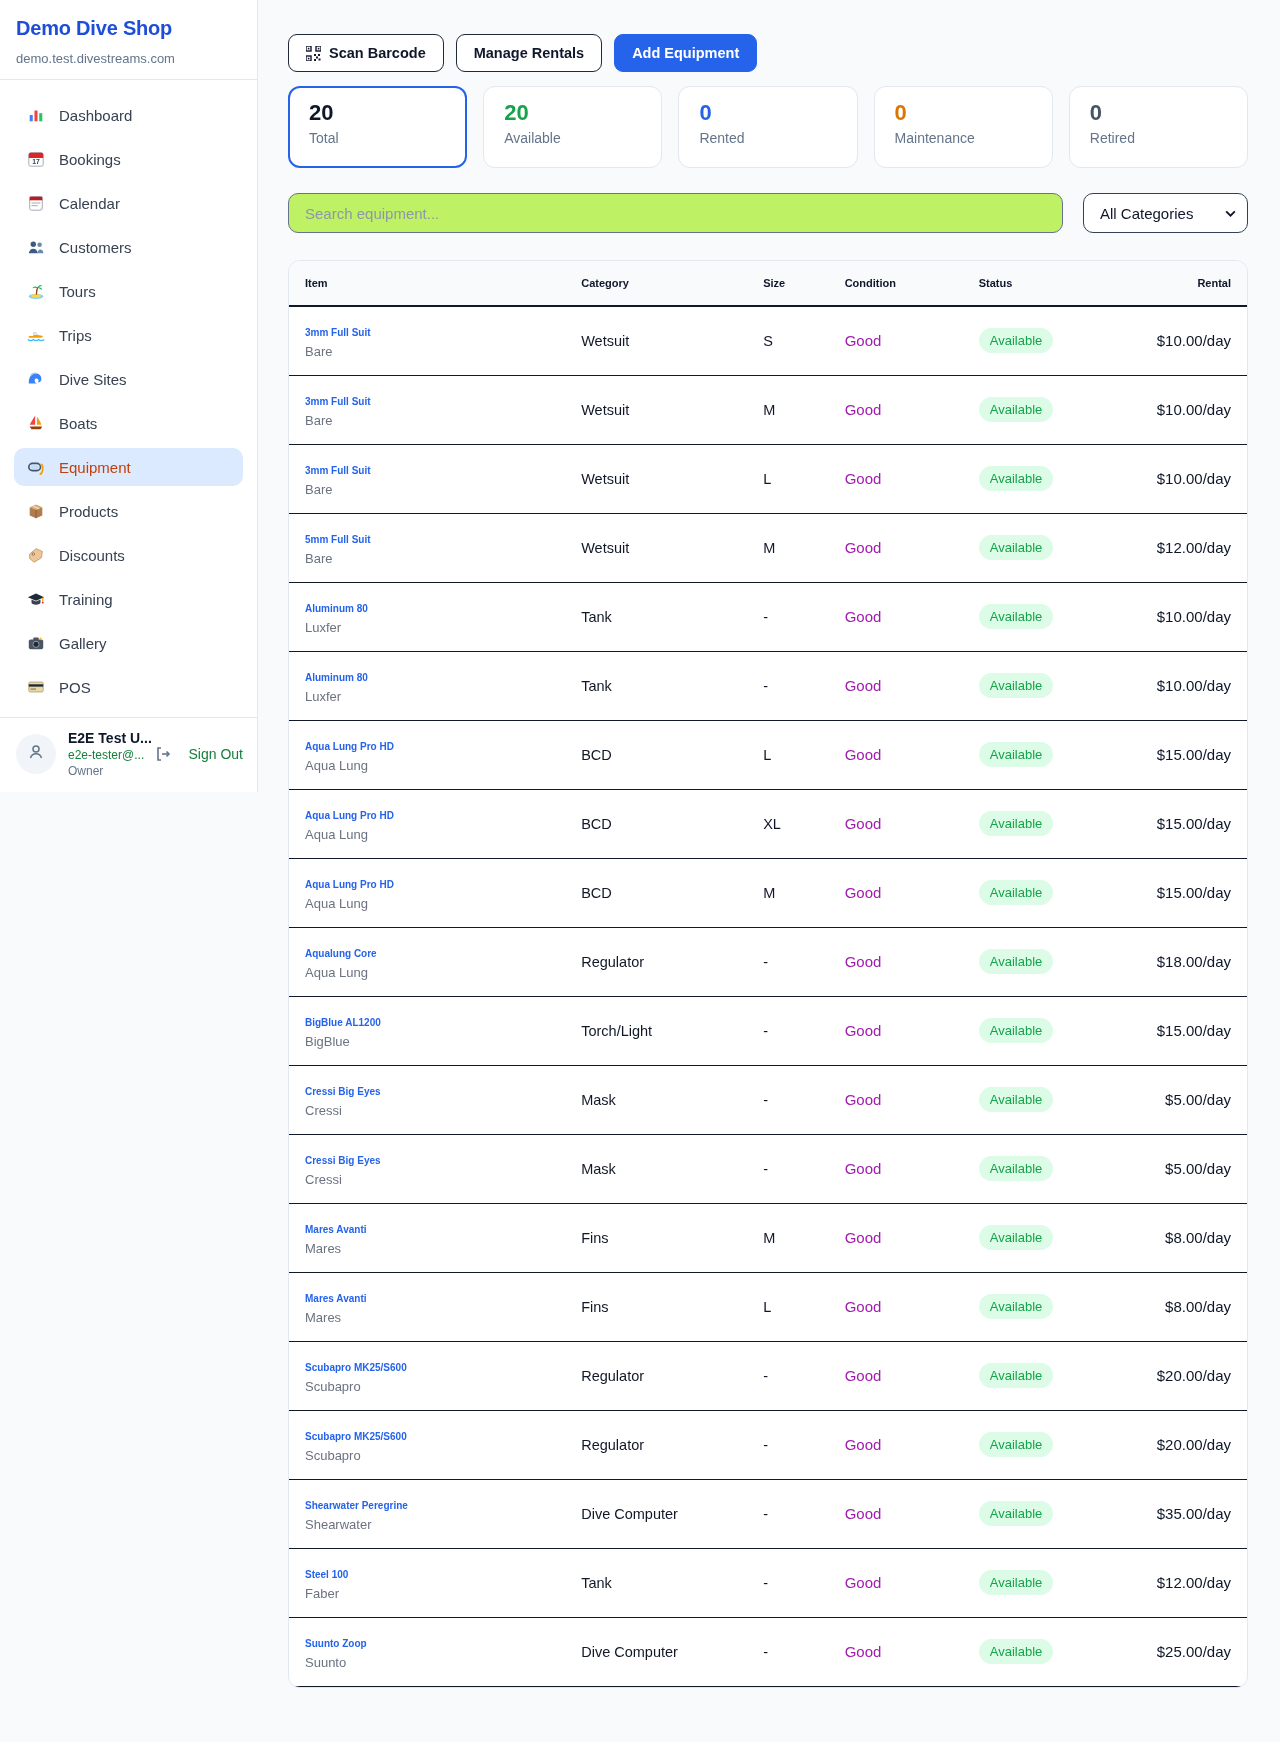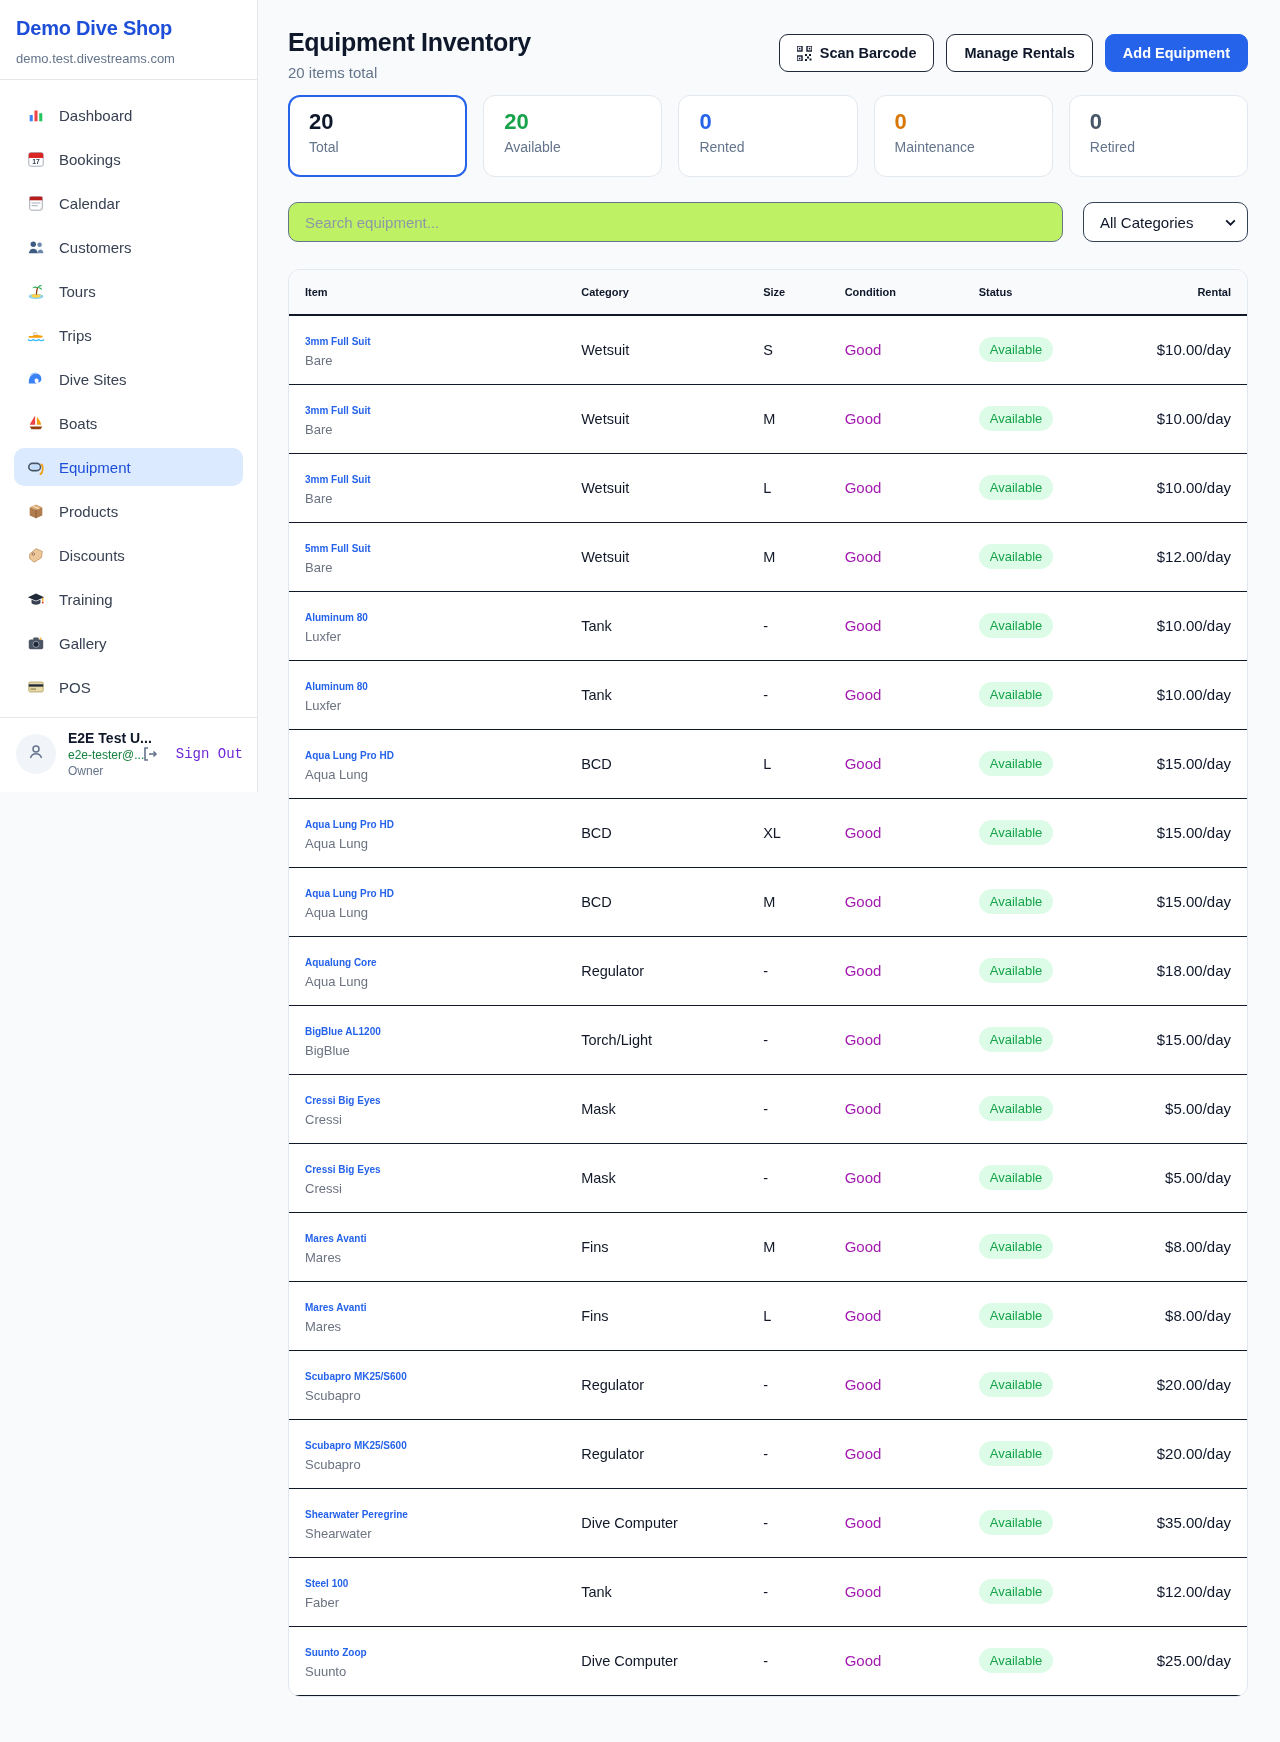--- a/index.html
+++ b/index.html
@@ -17,40 +17,40 @@
   }
   .brand { padding:17px 16px 13px 16px; border-bottom:1px solid #e5e7eb; }
   .brand-name { font-size:20px; font-weight:800; color:#1d4ed8; letter-spacing:-0.2px; cursor:pointer; }
   .brand-domain { font-size:13px; color:#64748b; margin-top:11px; }
   nav { padding:16px 14px 0 14px; display:flex; flex-direction:column; gap:6px; }
   .nav-item {
     display:flex; align-items:center; gap:13px; height:38px;
     padding:0 12px; border-radius:10px; cursor:pointer;
     font-size:15px; color:#374151;
   }
-  .nav-item.active { background:#dbeafe; color:#1d4ed8; font-weight:500; }
+  .nav-item.active { background:#dbeafe; color:#c2410c; font-weight:500; }
   .nav-icon { width:20px; height:20px; display:inline-flex; align-items:center; justify-content:center; flex:0 0 20px; }
   .nav-icon svg { width:18px; height:18px; }
   .side-spacer { flex:1; }
   .user-box {
     border-top:1px solid #e5e7eb; padding:12px 14px 14px 16px;
     display:flex; align-items:center; gap:12px;
   }
   .avatar {
     width:40px; height:40px; border-radius:50%; background:#f1f5f9;
     display:flex; align-items:center; justify-content:center; flex:0 0 40px;
   }
   .user-info { min-width:0; flex:1; }
   .user-name { font-size:14px; font-weight:700; color:#0f172a; white-space:nowrap; }
   .user-email { font-size:12px; color:#15803d; margin-top:2px; white-space:nowrap; }
   .user-role { font-size:12px; color:#64748b; margin-top:2px; }
   .signout {
-    display:flex; align-items:center; gap:18px; font-size:14px; color:#6d28d9;
+    display:flex; align-items:center; gap:18px; font-size:14px; color:#15803d;
     background:none; border:none; cursor:pointer; white-space:nowrap;
-    font-family:Liberation Mono, monospace; padding:0;
+    font-family:Liberation Sans, sans-serif; padding:0;
   }
   
   main { position:absolute; left:258px; top:0; width:1022px; padding:28px 32px 0 30px; }
   .page-head { display:flex; justify-content:space-between; align-items:flex-start; }
   .page-title { font-size:25px; font-weight:800; letter-spacing:-0.3px; color:#0f172a; }
   .page-sub { font-size:15px; color:#64748b; margin-top:7px; }
   .head-actions { display:flex; gap:12px; margin-top:6px; }
   .btn {
     height:38px; padding:0 17px; border-radius:9px; font-size:14.5px; font-weight:600;
     display:inline-flex; align-items:center; gap:8px; cursor:pointer;
@@ -297,24 +297,20 @@
             <path d="M11.5 5.5L14 8l-2.5 2.5"></path>
         </svg>
       </span>
       <span>Sign Out</span>
     </button>
   </div>
 </aside>
 
 <main>
   <div class="page-head">
-    <div>
-      <div class="page-title">Equipment Inventory</div>
-      <div class="page-sub">20 items total</div>
-    </div>
     <div class="head-actions">
       <button class="btn btn-outline">
         <span style="display:inline-flex">
           <svg width="15" height="15" viewBox="0 0 15 15" fill="#0f172a">
             <rect x="0" y="0" width="5" height="5" fill="none" stroke="#0f172a" stroke-width="1.4"></rect>
             <rect x="1.8" y="1.8" width="1.6" height="1.6"></rect>
             <rect x="10" y="0" width="5" height="5" fill="none" stroke="#0f172a" stroke-width="1.4"></rect>
             <rect x="11.8" y="1.8" width="1.6" height="1.6"></rect>
             <rect x="0" y="10" width="5" height="5" fill="none" stroke="#0f172a" stroke-width="1.4"></rect>
             <rect x="1.8" y="11.8" width="1.6" height="1.6"></rect>

